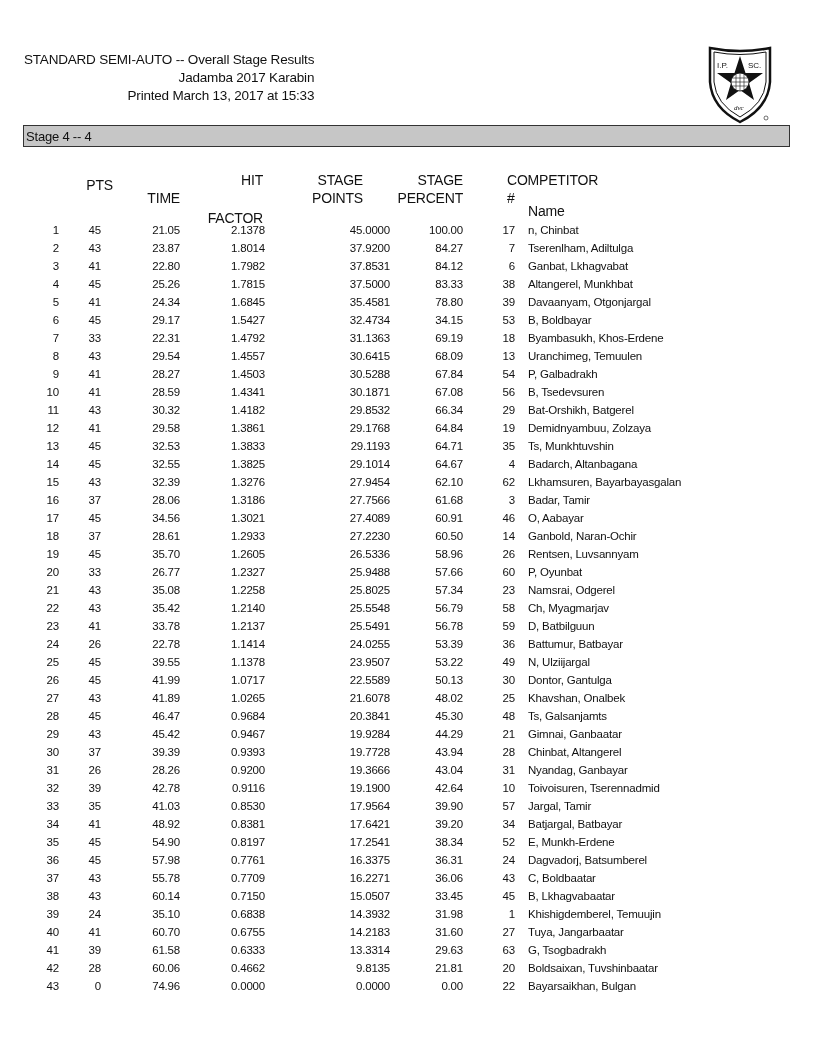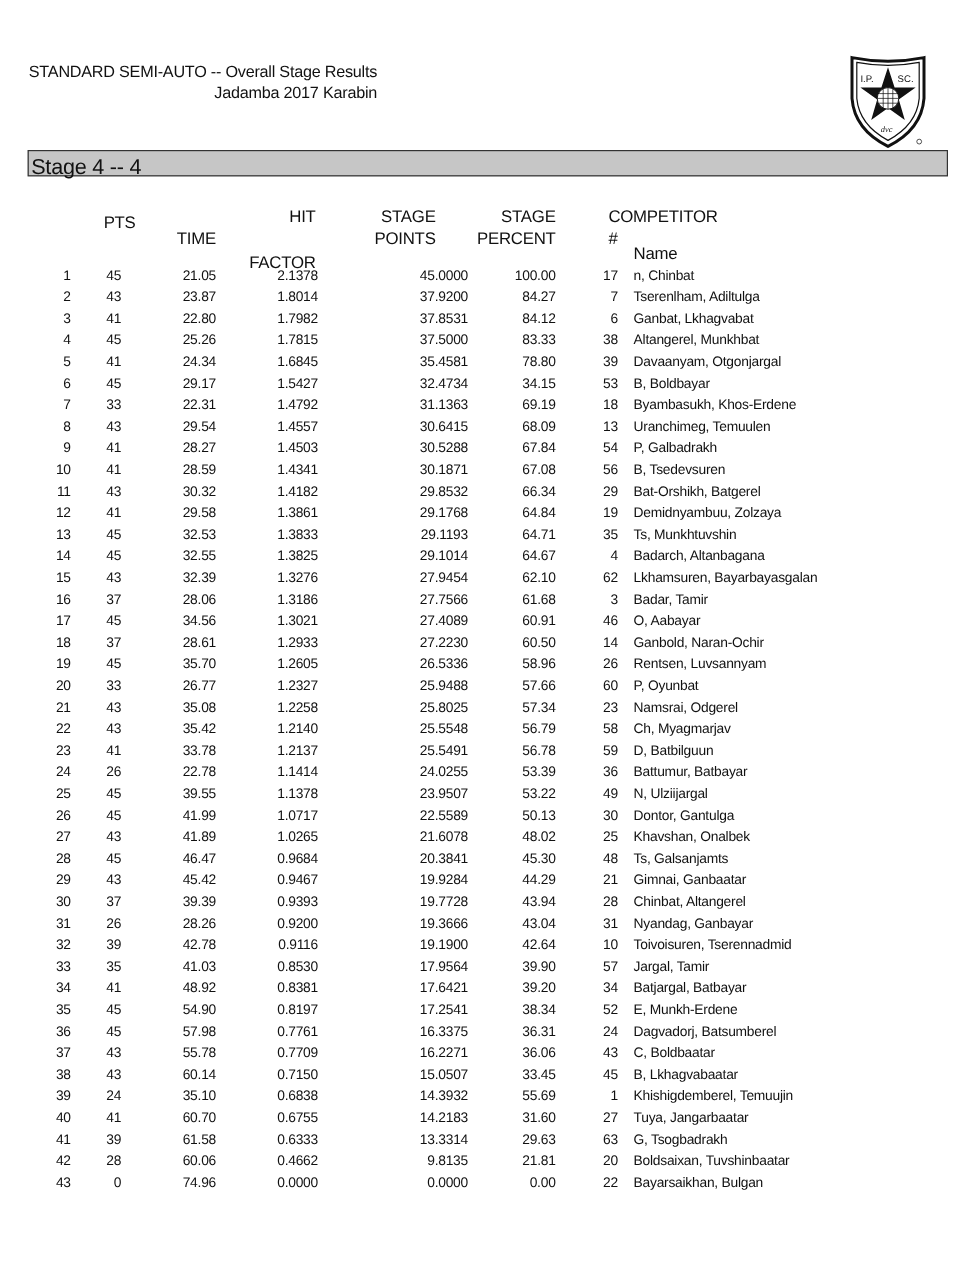--- a/index.html
+++ b/index.html
@@ -2,41 +2,42 @@
 <html><head>
 <meta charset="utf-8">
 <style>
   html, body { margin: 0; padding: 0; background: #ffffff; }
   body { width: 816px; height: 1057px; position: relative; overflow: hidden;
          font-family: "Liberation Sans", sans-serif; color: #111; }
   .hdr { position: absolute; left: 24px; top: 51px; font-size: 13.5px; line-height: 18px; letter-spacing: -0.2px; text-align: right; }
   .logo { position: absolute; left: 706px; top: 44px; width: 68px; height: 80px; }
   .stage-bar { position: absolute; left: 23px; top: 125px; width: 767px; height: 22px;
                background: #c6c6c6; border: 1px solid #333; box-sizing: border-box; }
-  .stage-bar span { position: absolute; left: 2px; top: 3px; font-size: 18px; letter-spacing: -0.2px; }
+  .stage-bar span { position: absolute; left: 2px; top: 3px; font-size: 13px; letter-spacing: -0.2px; }
   .colhdr { position: absolute; font-size: 14px; letter-spacing: -0.2px; line-height: 18px; }
   .r { text-align: right; }
   .rows { position: absolute; left: 0; top: 222px; width: 816px; }
   .row { position: relative; height: 18px; font-size: 11.5px; letter-spacing: -0.2px; }
   .row span { position: absolute; top: 2px; white-space: nowrap; }
   .c-place { right: 757px; text-align: right; }
   .c-pts   { right: 715px; text-align: right; }
   .c-time  { right: 636px; text-align: right; }
   .c-hf    { right: 551px; text-align: right; }
   .c-sp    { right: 426px; text-align: right; }
   .c-pct   { right: 353px; text-align: right; }
   .c-num   { right: 301px; text-align: right; }
   .c-name  { left: 528px; }
 </style>
 </head>
 <body>
 
 <div class="hdr">
   <div>STANDARD SEMI-AUTO -- Overall Stage Results</div>
   <div>Jadamba 2017 Karabin</div>
+  <div>Printed March 13, 2017 at 15:33</div>
 </div>
 
 <svg class="logo" viewBox="0 0 68 80">
   <path d="M4 4 Q34 10 64 4 L64 38 Q62 64 34 78 Q6 64 4 38 Z" fill="#fff" stroke="#111" stroke-width="2.5"></path>
   <path d="M8 8 Q34 13 60 8 L60 38 Q58 60 34 73 Q10 60 8 38 Z" fill="none" stroke="#111" stroke-width="1"></path>
   <polygon points="34,12 39.5,29 57,29 43,39 48,56 34,46 20,56 25,39 11,29 28.5,29" fill="#111"></polygon>
   <circle cx="34" cy="38" r="9" fill="#fff" stroke="#111" stroke-width="0.8"></circle>
   <g stroke="#111" stroke-width="0.6" fill="none">
     <line x1="25" y1="34" x2="43" y2="34"></line>
       <line x1="25" y1="38" x2="43" y2="38"></line>
@@ -447,21 +448,21 @@
       <span class="c-pct">33.45</span>
       <span class="c-num">45</span>
       <span class="c-name">B, Lkhagvabaatar</span>
     </div>
     <div class="row">
       <span class="c-place">39</span>
       <span class="c-pts">24</span>
       <span class="c-time">35.10</span>
       <span class="c-hf">0.6838</span>
       <span class="c-sp">14.3932</span>
-      <span class="c-pct">55.69</span>
+      <span class="c-pct">31.98</span>
       <span class="c-num">1</span>
       <span class="c-name">Khishigdemberel, Temuujin</span>
     </div>
     <div class="row">
       <span class="c-place">40</span>
       <span class="c-pts">41</span>
       <span class="c-time">60.70</span>
       <span class="c-hf">0.6755</span>
       <span class="c-sp">14.2183</span>
       <span class="c-pct">31.60</span>

